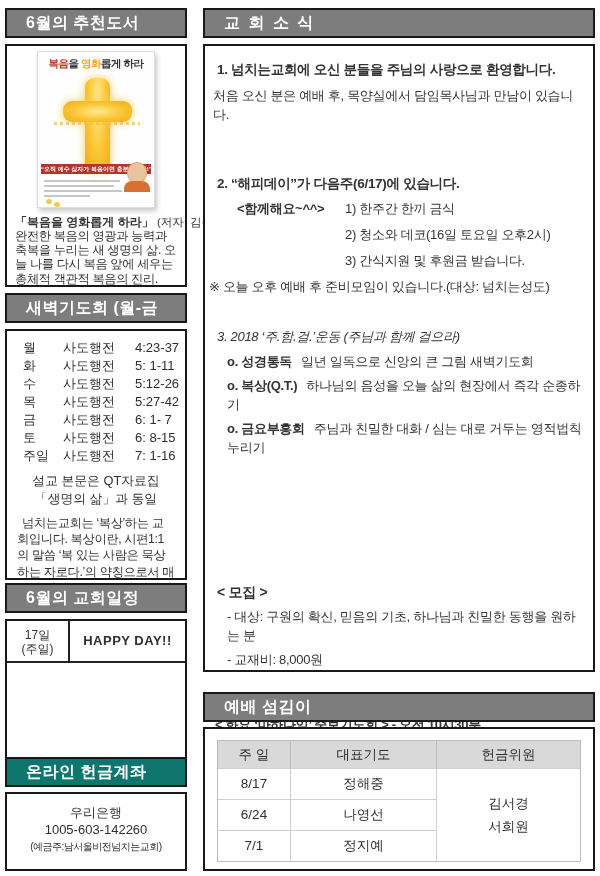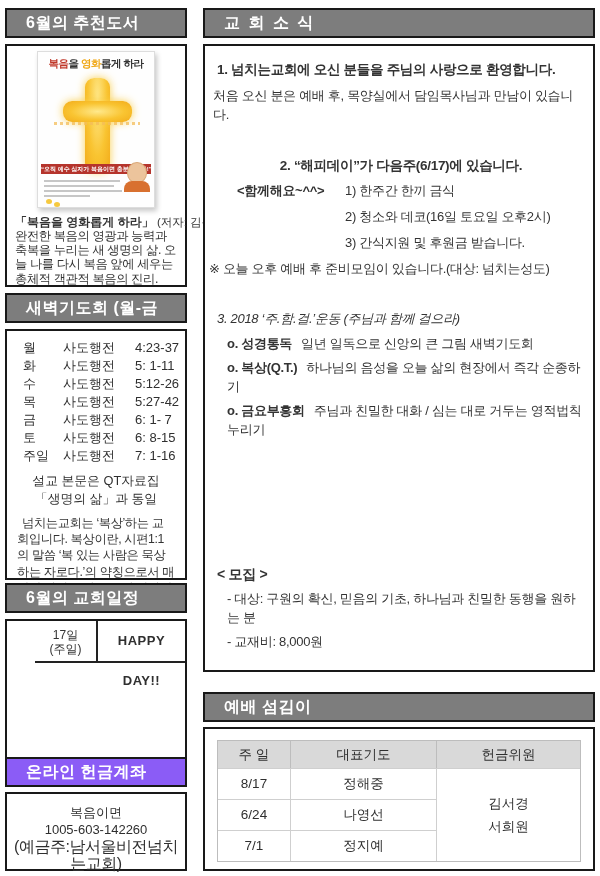--- a/index.html
+++ b/index.html
@@ -15,21 +15,21 @@
   }
   
   .box { position:absolute; background:#fff; border:2px solid #191919; }
 
   
   .hdr-book   { left:5px; top:8px;   width:182px; height:30px; }
   .box-book   { left:5px; top:44px;  width:182px; height:243px; }
   .hdr-dawn   { left:5px; top:293px; width:182px; height:30px; }
   .box-dawn   { left:5px; top:329px; width:182px; height:251px; }
   .hdr-sched  { left:5px; top:583px; width:182px; height:30px; }
-  .box-sched  { left:5px; top:619px; width:182px; height:154px;padding-left:28px; }
+  .box-sched  { left:5px; top:619px; width:182px; height:154px; }
   .hdr-acct   { left:5px; top:757px; width:182px; height:30px; }
   .box-acct   { left:5px; top:792px; width:182px; height:79px; }
 
   
   .cover {
     position:absolute; left:30px; top:5px; width:118px; height:157px;
     background:#fefefe; border:1px solid #ddd; box-shadow:2px 3px 5px rgba(0,0,0,.22);
   }
   .cv-title { margin-top:5px; text-align:center; font-size:10.5px; font-weight:bold; letter-spacing:-0.5px; white-space:nowrap; }
   .cv-red { color:#c0392b; } .cv-orange { color:#f0a818; }
@@ -61,32 +61,32 @@
   .dawn-note { text-align:center; margin-top:7px; font-size:12.8px; line-height:18px; color:#2f2f2f; }
   .dawn-para { margin:7px 10px 0 10px; font-size:12.3px; line-height:16.2px; letter-spacing:-0.4px; text-indent:5px; color:#333; }
 
   
   .sch-row { display:flex; height:42px; border-bottom:2px solid #222; }
   .sch-date { width:63px; border-right:2px solid #222; text-align:center; font-size:12px; line-height:14px; padding-top:7px; color:#333; }
   .sch-event { flex:1; text-align:center; line-height:40px; font-size:13px; font-weight:600; letter-spacing:0.5px; color:#2f2f2f; }
 
   
   .acct { padding-top:10px; text-align:center; font-size:13px; line-height:17px; color:#2f2f2f; }
-  .acct .small { font-size:16px; letter-spacing:-0.5px; }
+  .acct .small { font-size:10px; letter-spacing:-0.5px; }
 
   
   .hdr-news  { left:203px; top:8px;   width:392px; height:30px; letter-spacing:2px; }
   .box-news  { left:203px; top:44px;  width:392px; height:628px; }
   .hdr-serv  { left:203px; top:692px; width:392px; height:30px; }
   .box-serv  { left:203px; top:727px; width:392px; height:144px; }
 
   .news { padding:14px 8px 0 12px; font-size:13px; line-height:19px; color:#333; letter-spacing:-0.3px; }
   .n-title { font-weight:bold; font-size:13.5px; }
   .n-sub { margin:7px 0 0 -4px; }
-  .n-t2 { margin-top:32px;text-align:center; }
+  .n-t2 { margin-top:50px; }
   .n-together { display:flex; margin:6px 0 0 20px; }
   .n-label { font-weight:bold; width:108px; flex:none; }
   .n-list > div { margin-bottom:7px; }
   .n-note { margin-left:-8px; }
   .n-t3 { margin-top:31px;font-style:italic; }
   .n-bullets { margin:6px 0 0 10px; }
   .n-b { margin-top:5px; }
   .n-b b { letter-spacing:-0.3px; }
   .n-b span { margin-left:9px; }
   .n-recruit-h { margin-top:126px; font-weight:bold; font-size:14px; }
@@ -187,25 +187,25 @@
   <div class="box box-sched">
     <div class="sch-row">
       <div class="sch-date">
         <div>17일</div>
         <div>(주일)</div>
       </div>
       <div class="sch-event">HAPPY DAY!!</div>
     </div>
   </div>
 
-  <div class="hdr hdr-acct" style="background: #8b5cf6;">온라인 헌금계좌</div>
+  <div class="hdr hdr-acct" style="background: #0f766e;">온라인 헌금계좌</div>
 
   <div class="box box-acct">
     <div class="acct">
-      <div>복음이면</div>
+      <div>우리은행</div>
       <div>1005-603-142260</div>
       <div class="small">(예금주:남서울비전넘치는교회)</div>
     </div>
   </div>
 
   <div class="hdr hdr-news" style="background: rgb(125, 125, 125);">교 회 소 식</div>
 
   <div class="box box-news">
     <div class="news">
       <div class="n-title">1. 넘치는교회에 오신 분들을 주님의 사랑으로 환영합니다.</div>

